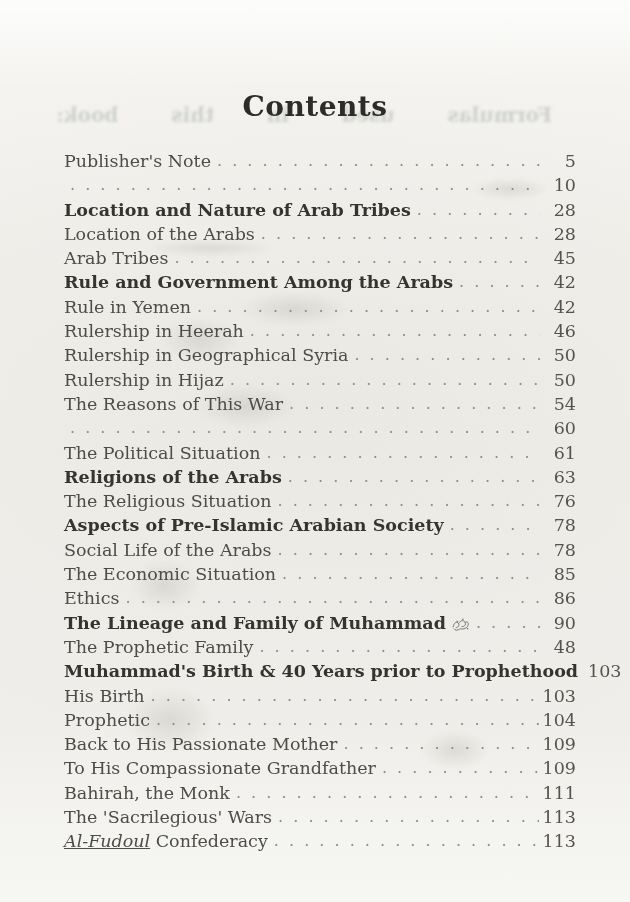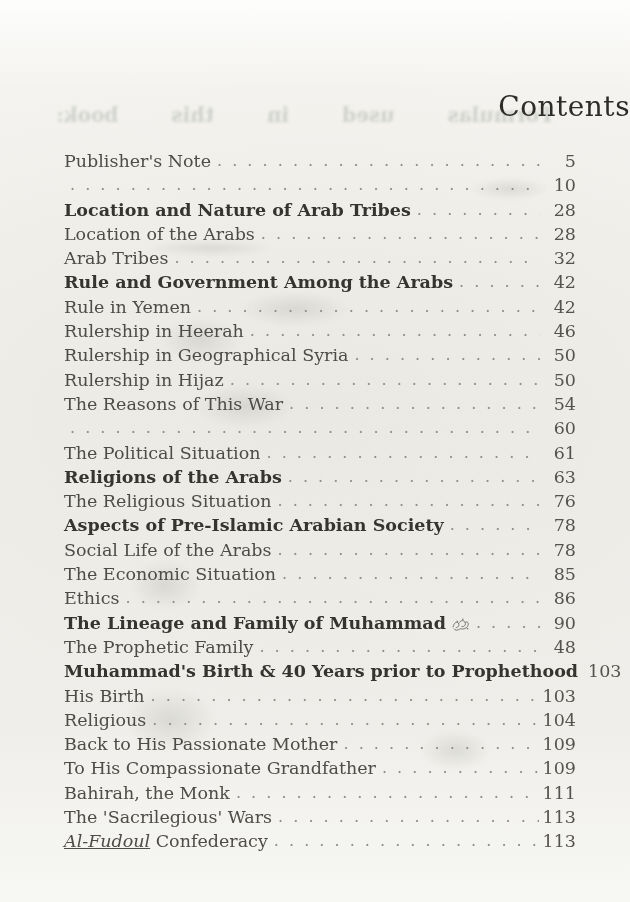--- a/index.html
+++ b/index.html
@@ -39,23 +39,23 @@
     word-spacing: 46px;
     z-index: 1;
   }
 
   .title {
     position: absolute;
     top: 90px;
     left: 0;
     width: 100%;
     margin: 0;
-    text-align: right;
+    text-align: center;
     font-size: 28px;
-    font-weight: normal;
+    font-weight: bold;
     letter-spacing: 0.5px;
     color: var(--title);
     z-index: 2;
   }
 
   .toc {
     position: absolute;
     top: 151px;
     left: 64px;
     right: 54px;
@@ -144,21 +144,21 @@
 
   <div class="toc-row">
     <span class="entry-label"><span class="label-text">Location of the Arabs</span></span>
     <span class="leader">. . . . . . . . . . . . . . . . . . . . . . . . . . . . . . . . . . . . . . . . . . . . . . . . . . . . . . . . . . . . . . . . . . . . . . . . . . . . . . . . . . . . . . . . . . . . . . . . . . . . . . . . . . . . . . . . . . . . . . . . </span>
     <span class="pageno">28</span>
   </div>
 
   <div class="toc-row">
     <span class="entry-label"><span class="label-text">Arab Tribes</span></span>
     <span class="leader">. . . . . . . . . . . . . . . . . . . . . . . . . . . . . . . . . . . . . . . . . . . . . . . . . . . . . . . . . . . . . . . . . . . . . . . . . . . . . . . . . . . . . . . . . . . . . . . . . . . . . . . . . . . . . . . . . . . . . . . . </span>
-    <span class="pageno">32</span>
+    <span class="pageno">45</span>
   </div>
 
   <div class="toc-row bold">
     <span class="entry-label"><span class="label-text">Rule and Government Among the Arabs</span></span>
     <span class="leader">. . . . . . . . . . . . . . . . . . . . . . . . . . . . . . . . . . . . . . . . . . . . . . . . . . . . . . . . . . . . . . . . . . . . . . . . . . . . . . . . . . . . . . . . . . . . . . . . . . . . . . . . . . . . . . . . . . . . . . . . </span>
     <span class="pageno">42</span>
   </div>
 
   <div class="toc-row">
     <span class="entry-label"><span class="label-text">Rule in Yemen</span></span>
@@ -262,21 +262,21 @@
     <span class="pageno">103</span>
   </div>
 
   <div class="toc-row">
     <span class="entry-label"><span class="label-text">His Birth</span></span>
     <span class="leader">. . . . . . . . . . . . . . . . . . . . . . . . . . . . . . . . . . . . . . . . . . . . . . . . . . . . . . . . . . . . . . . . . . . . . . . . . . . . . . . . . . . . . . . . . . . . . . . . . . . . . . . . . . . . . . . . . . . . . . . . </span>
     <span class="pageno">103</span>
   </div>
 
   <div class="toc-row">
-    <span class="entry-label"><span class="label-text">Religious</span></span>
+    <span class="entry-label"><span class="label-text">Prophetic</span></span>
     <span class="leader">. . . . . . . . . . . . . . . . . . . . . . . . . . . . . . . . . . . . . . . . . . . . . . . . . . . . . . . . . . . . . . . . . . . . . . . . . . . . . . . . . . . . . . . . . . . . . . . . . . . . . . . . . . . . . . . . . . . . . . . . </span>
     <span class="pageno">104</span>
   </div>
 
   <div class="toc-row">
     <span class="entry-label"><span class="label-text">Back to His Passionate Mother</span></span>
     <span class="leader">. . . . . . . . . . . . . . . . . . . . . . . . . . . . . . . . . . . . . . . . . . . . . . . . . . . . . . . . . . . . . . . . . . . . . . . . . . . . . . . . . . . . . . . . . . . . . . . . . . . . . . . . . . . . . . . . . . . . . . . . </span>
     <span class="pageno">109</span>
   </div>
 

